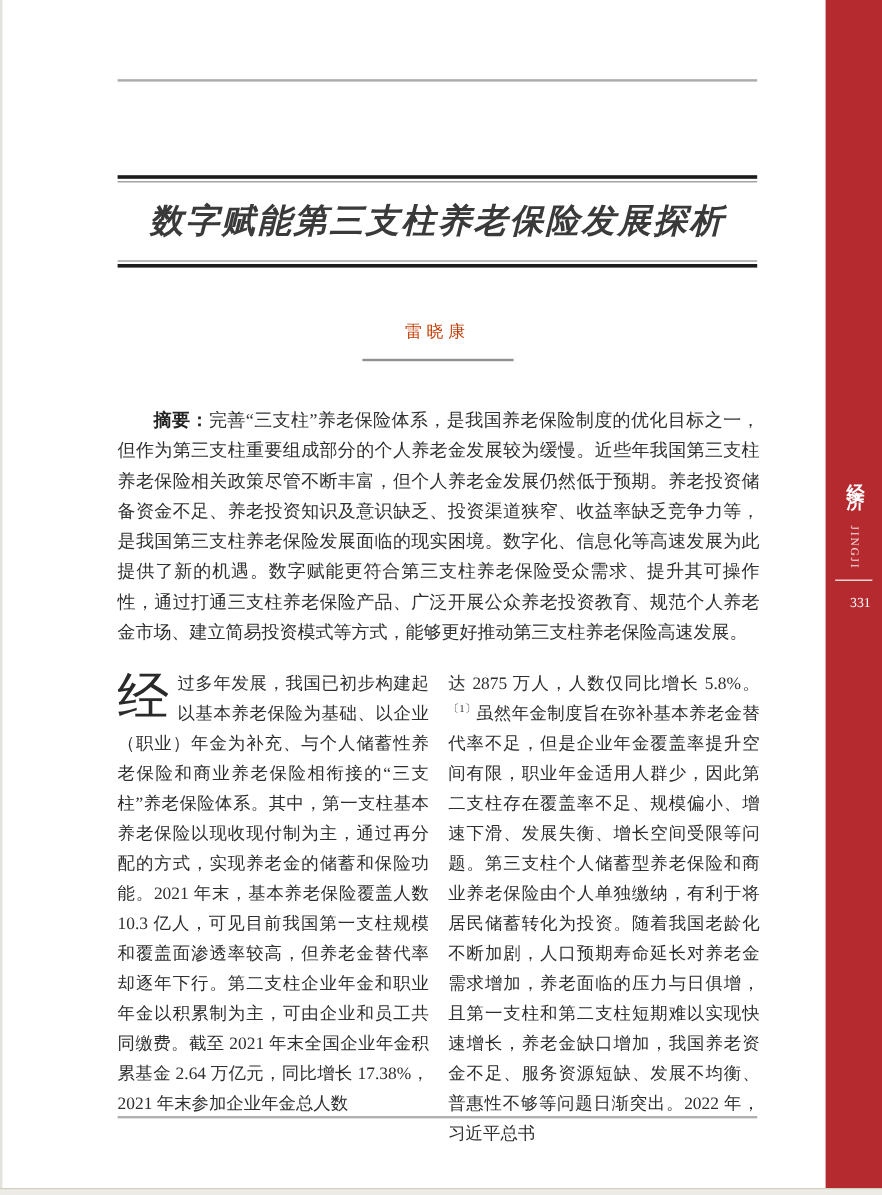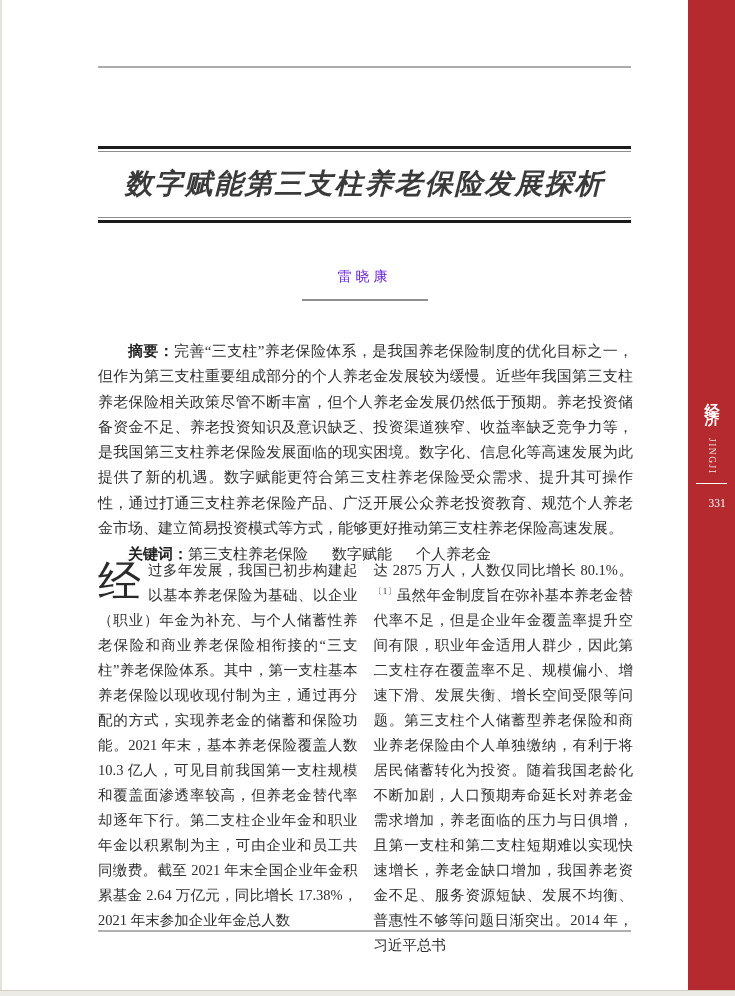--- a/index.html
+++ b/index.html
@@ -41,21 +41,21 @@
     border-bottom: 3px solid #1c1c1c;
   }
   .title {
     position: absolute; left: 98px; top: 161px; width: 533px; height: 46px;
     display: flex; align-items: center; justify-content: center;
     font-family: "Liberation Sans", "DejaVu Sans", sans-serif;
     font-weight: bold; font-size: 28px; letter-spacing: 2px; color: #3a3a3a; font-style: italic;
   }
   .author {
     position: absolute; left: 98px; top: 268px; width: 533px;
-    text-align: center; font-size: 14px; letter-spacing: 4px; color: #6d28d9;
+    text-align: center; font-size: 14px; letter-spacing: 4px; color: #c2410c;
   }
   .author-line {
     position: absolute; left: 302px; top: 299px; width: 126px; height: 2px;
     background: #8f8f8f;
   }
   .abstract-block {
     position: absolute; left: 98px; top: 338px; width: 535px;
     font-size: 15px; line-height: 25.3px; text-align: justify;
     color: #303030;
   }
@@ -122,26 +122,25 @@
 
   <div class="double-rule-a"></div>
   <div class="title">数字赋能第三支柱养老保险发展探析</div>
   <div class="double-rule-b"></div>
 
   <div class="author">雷晓康</div>
   <div class="author-line"></div>
 
   <div class="abstract-block">
     <p><span class="bold-label">摘要：</span><span>完善“三支柱”养老保险体系，是我国养老保险制度的优化目标之一，但作为第三支柱重要组成部分的个人养老金发展较为缓慢。近些年我国第三支柱养老保险相关政策尽管不断丰富，但个人养老金发展仍然低于预期。养老投资储备资金不足、养老投资知识及意识缺乏、投资渠道狭窄、收益率缺乏竞争力等，是我国第三支柱养老保险发展面临的现实困境。数字化、信息化等高速发展为此提供了新的机遇。数字赋能更符合第三支柱养老保险受众需求、提升其可操作性，通过打通三支柱养老保险产品、广泛开展公众养老投资教育、规范个人养老金市场、建立简易投资模式等方式，能够更好推动第三支柱养老保险高速发展。</span></p>
-    <p><span class="bold-label">关键词：</span><span class="kw-item">第三支柱养老保险</span><span class="kw-item">数字赋能</span><span class="kw-item">个人养老金</span></p>
   </div>
 
   <div class="columns">
     <div class="col"><span class="dropcap">经</span><span>过多年发展，我国已初步构建起以基本养老保险为基础、以企业（职业）年金为补充、与个人储蓄性养老保险和商业养老保险相衔接的“三支柱”养老保险体系。其中，第一支柱基本养老保险以现收现付制为主，通过再分配的方式，实现养老金的储蓄和保险功能。2021 年末，基本养老保险覆盖人数 10.3 亿人，可见目前我国第一支柱规模和覆盖面渗透率较高，但养老金替代率却逐年下行。第二支柱企业年金和职业年金以积累制为主，可由企业和员工共同缴费。截至 2021 年末全国企业年金积累基金 2.64 万亿元，同比增长 17.38%，2021 年末参加企业年金总人数</span></div>
-    <div class="col"><span>达 2875 万人，人数仅同比增长 80.1%。</span><sup class="fn">〔1〕</sup><span>虽然年金制度旨在弥补基本养老金替代率不足，但是企业年金覆盖率提升空间有限，职业年金适用人群少，因此第二支柱存在覆盖率不足、规模偏小、增速下滑、发展失衡、增长空间受限等问题。第三支柱个人储蓄型养老保险和商业养老保险由个人单独缴纳，有利于将居民储蓄转化为投资。随着我国老龄化不断加剧，人口预期寿命延长对养老金需求增加，养老面临的压力与日俱增，且第一支柱和第二支柱短期难以实现快速增长，养老金缺口增加，我国养老资金不足、服务资源短缺、发展不均衡、普惠性不够等问题日渐突出。2014 年，习近平总书</span></div>
+    <div class="col"><span>达 2875 万人，人数仅同比增长 5.8%。</span><sup class="fn">〔1〕</sup><span>虽然年金制度旨在弥补基本养老金替代率不足，但是企业年金覆盖率提升空间有限，职业年金适用人群少，因此第二支柱存在覆盖率不足、规模偏小、增速下滑、发展失衡、增长空间受限等问题。第三支柱个人储蓄型养老保险和商业养老保险由个人单独缴纳，有利于将居民储蓄转化为投资。随着我国老龄化不断加剧，人口预期寿命延长对养老金需求增加，养老面临的压力与日俱增，且第一支柱和第二支柱短期难以实现快速增长，养老金缺口增加，我国养老资金不足、服务资源短缺、发展不均衡、普惠性不够等问题日渐突出。2022 年，习近平总书</span></div>
   </div>
 
   <div class="rule-bottom"></div>
 
   <div class="sidebar" style="background: rgb(180, 42, 46);">
     <div class="cat-cn">经济</div>
     <div class="cat-en">JINGJI</div>
     <div class="sidebar-divider"></div>
     <div class="page-number">331</div>
   </div>

